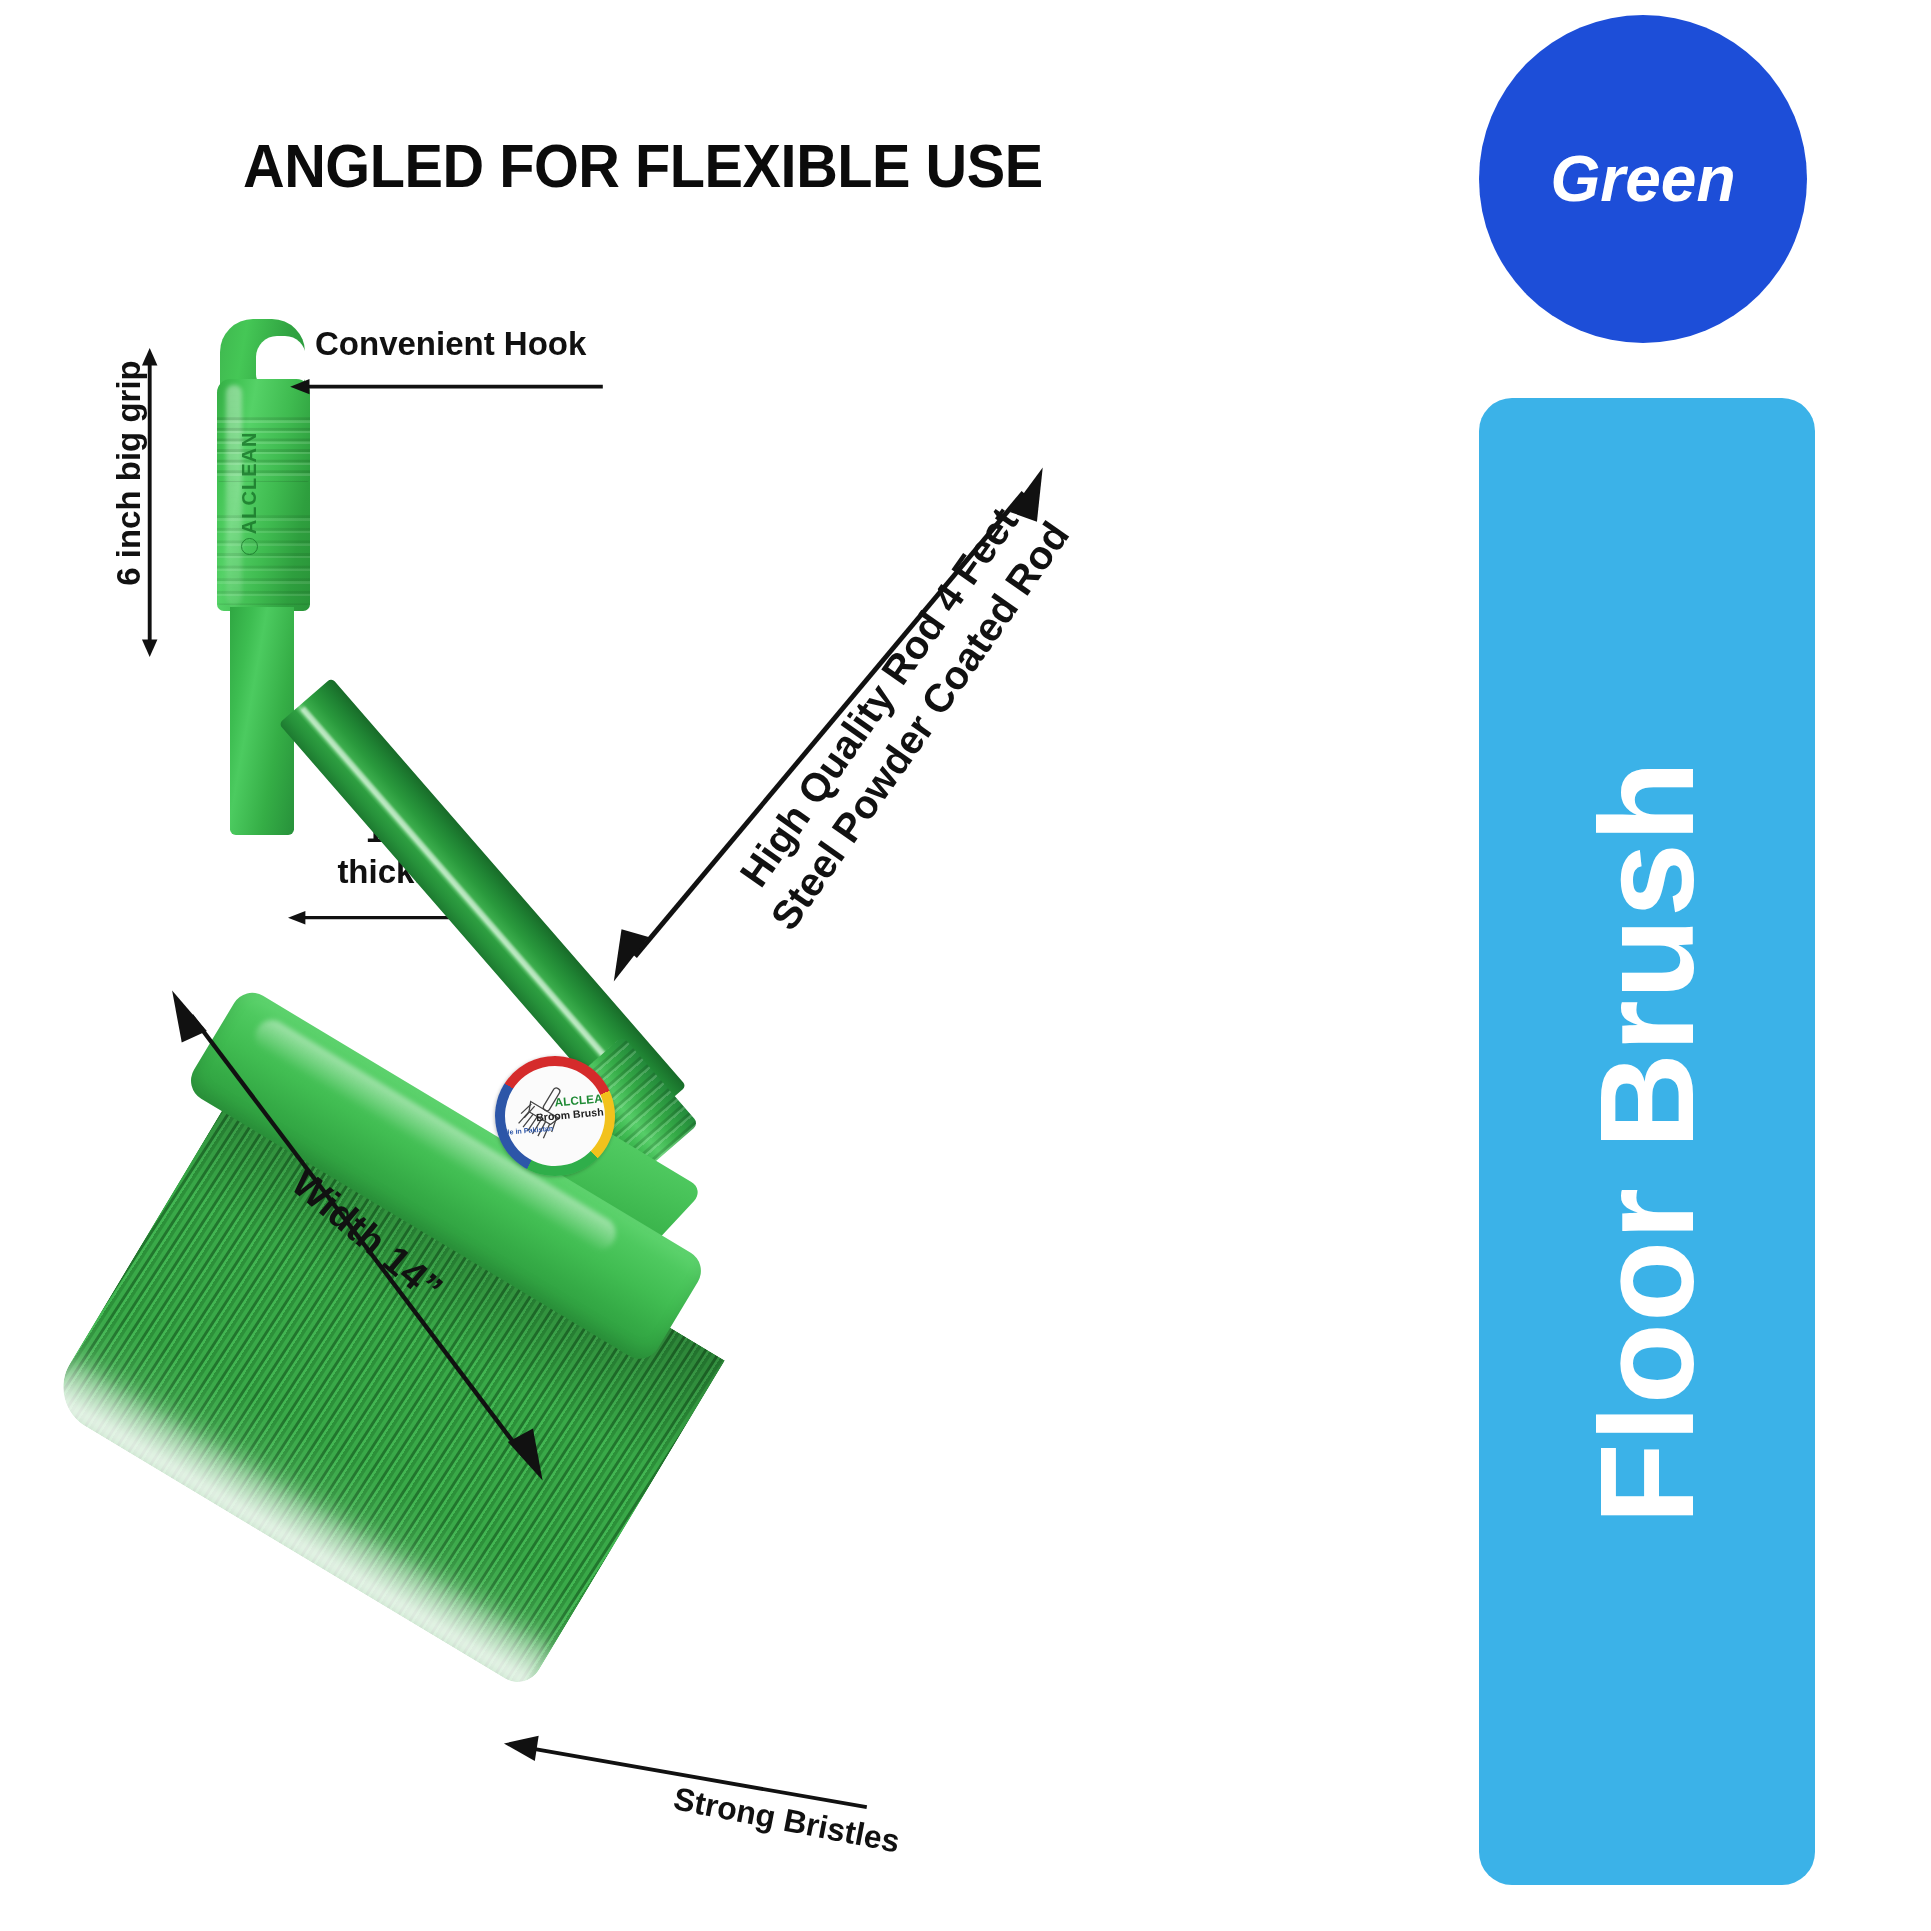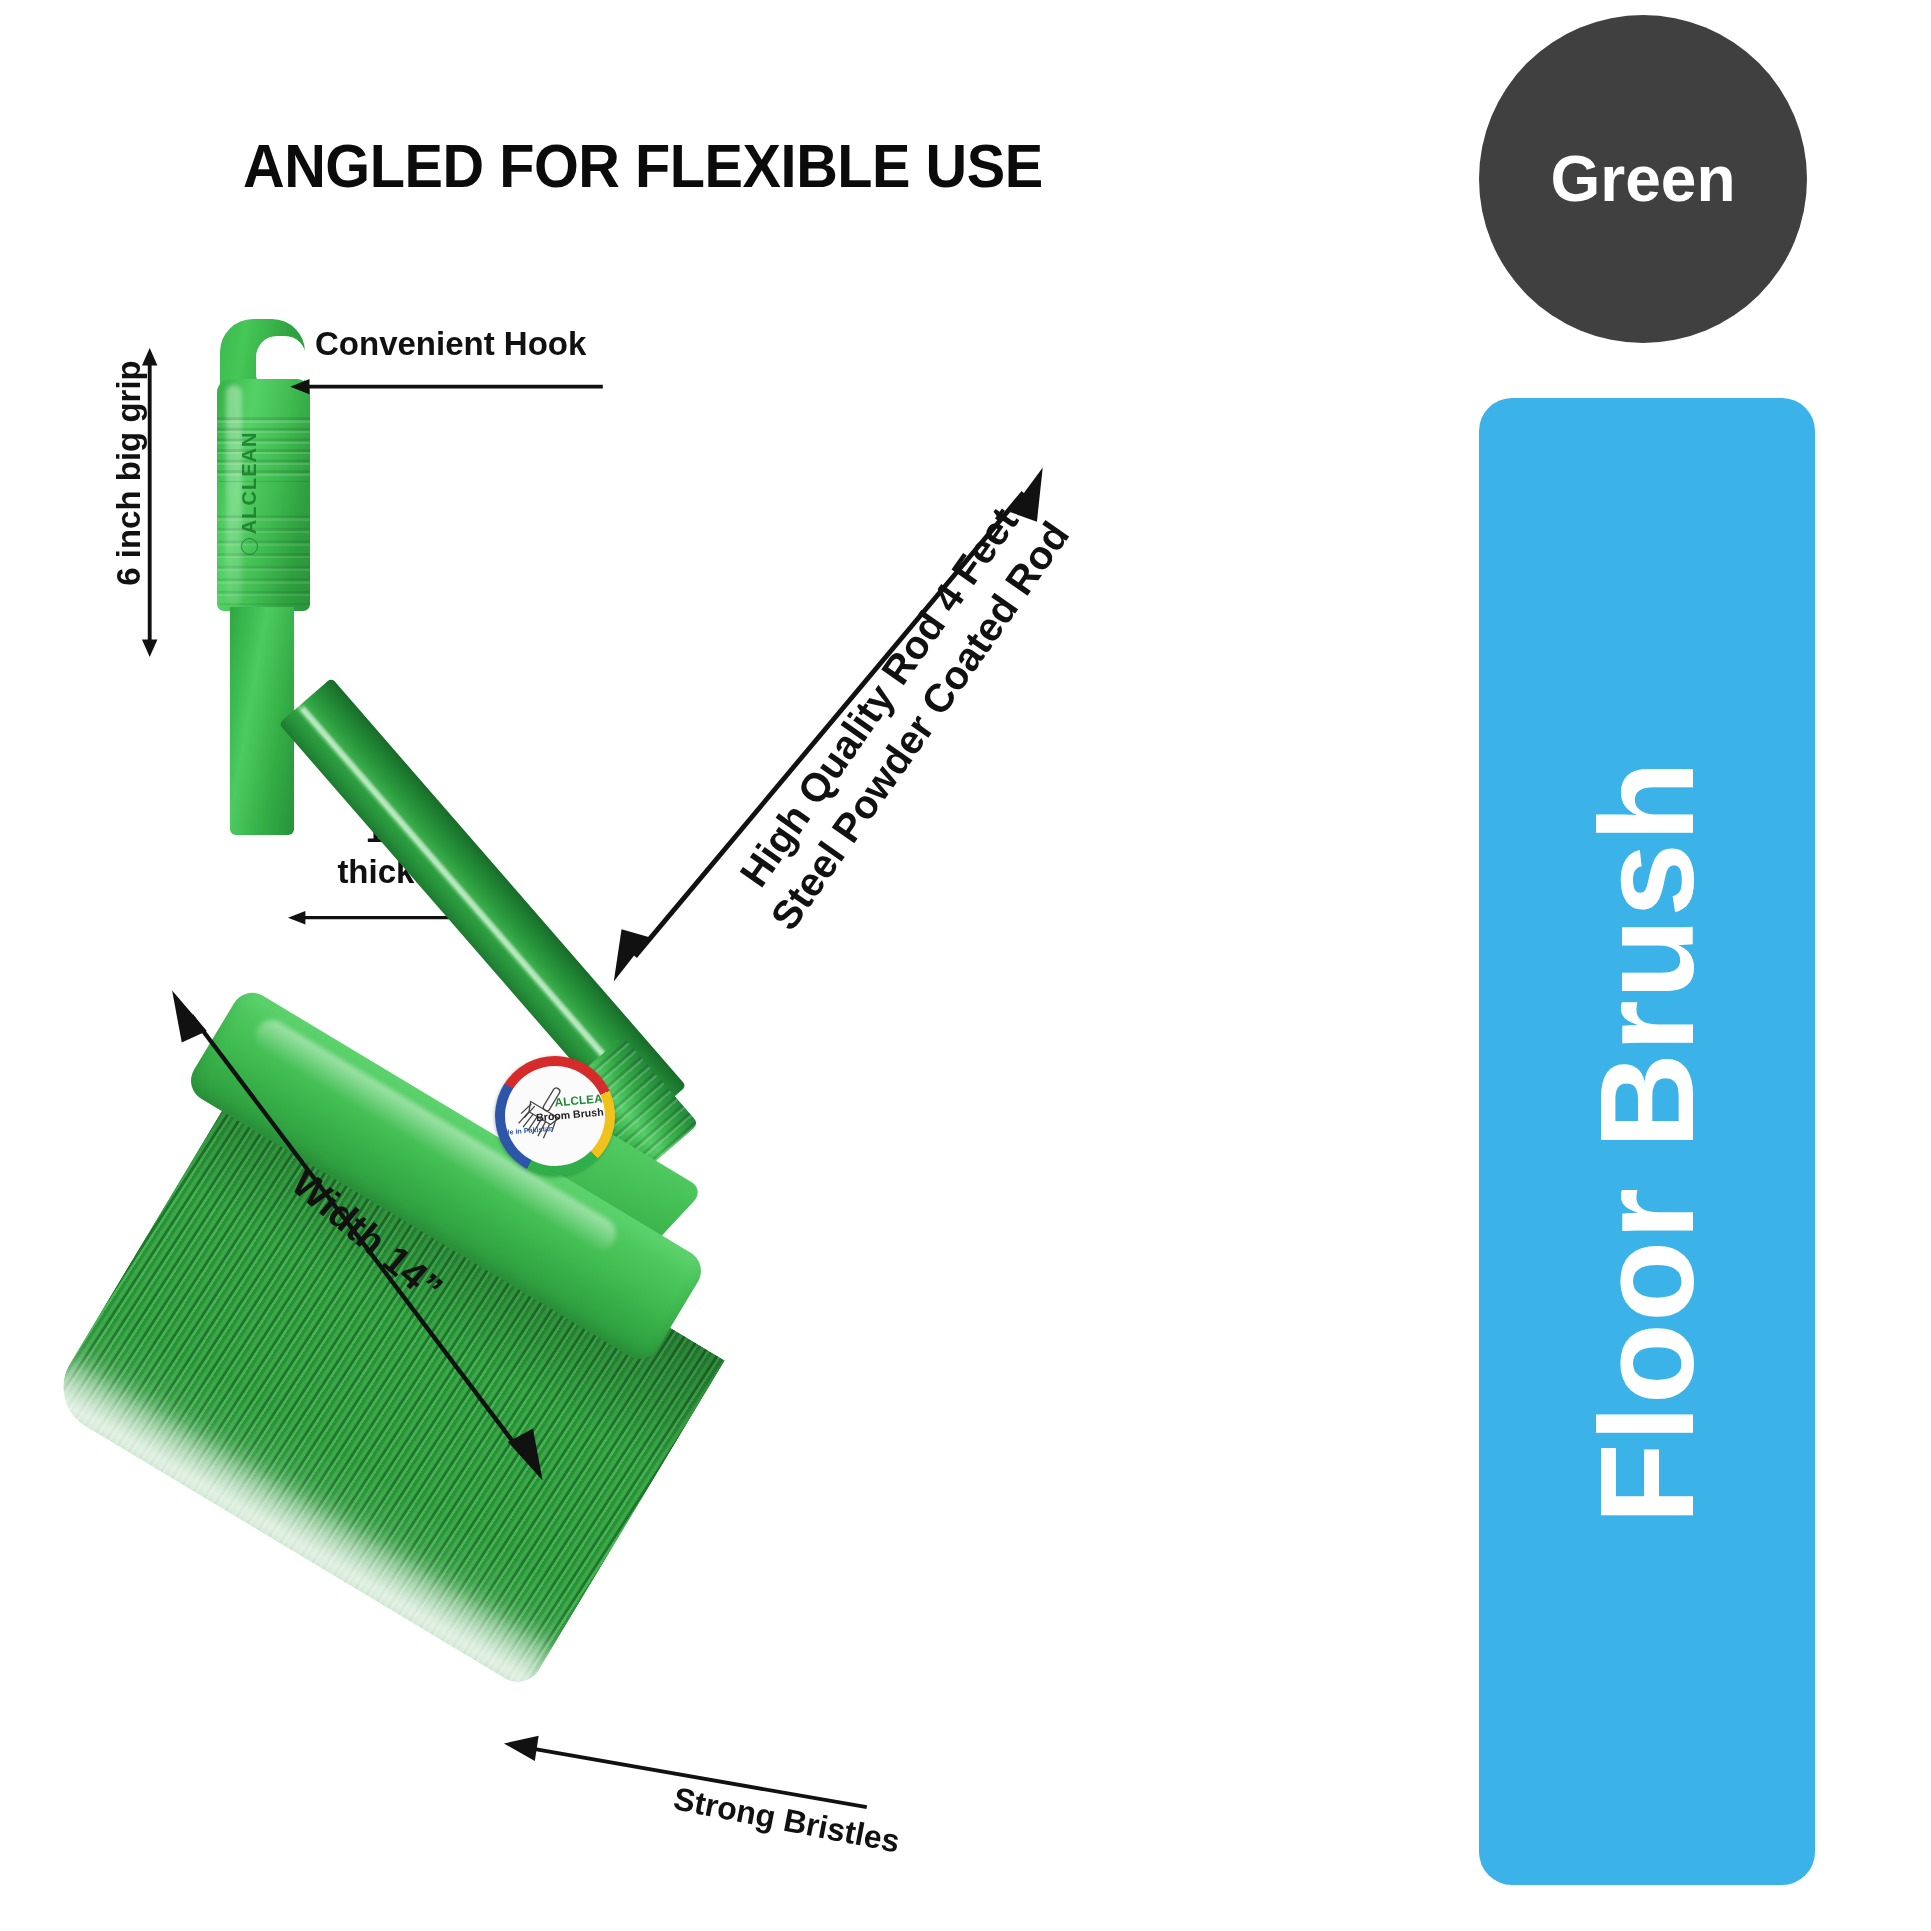--- a/index.html
+++ b/index.html
@@ -415,21 +415,21 @@
 
   svg { display:block; overflow: visible; }
 </style>
 </head>
 <body style="background: rgb(255, 255, 255);">
 
 <div class="stage">
 
   <div id="headline">ANGLED FOR FLEXIBLE USE</div>
 
-  <div id="color-badge" style="--badge-bg: #86b443; background: #404040;">
+  <div id="color-badge" style="--badge-bg: #86b443; background: #1d4ed8; font-style: italic;">
     <span class="badge-label">Green</span>
   </div>
 
   <div id="side-panel" style="background: rgb(59, 178, 232);">
     <span class="panel-label">Floor Brush</span>
   </div>
 
   <div id="grip-assembly">
     <div class="hook-shell">
       <div class="hook-hole"></div>

